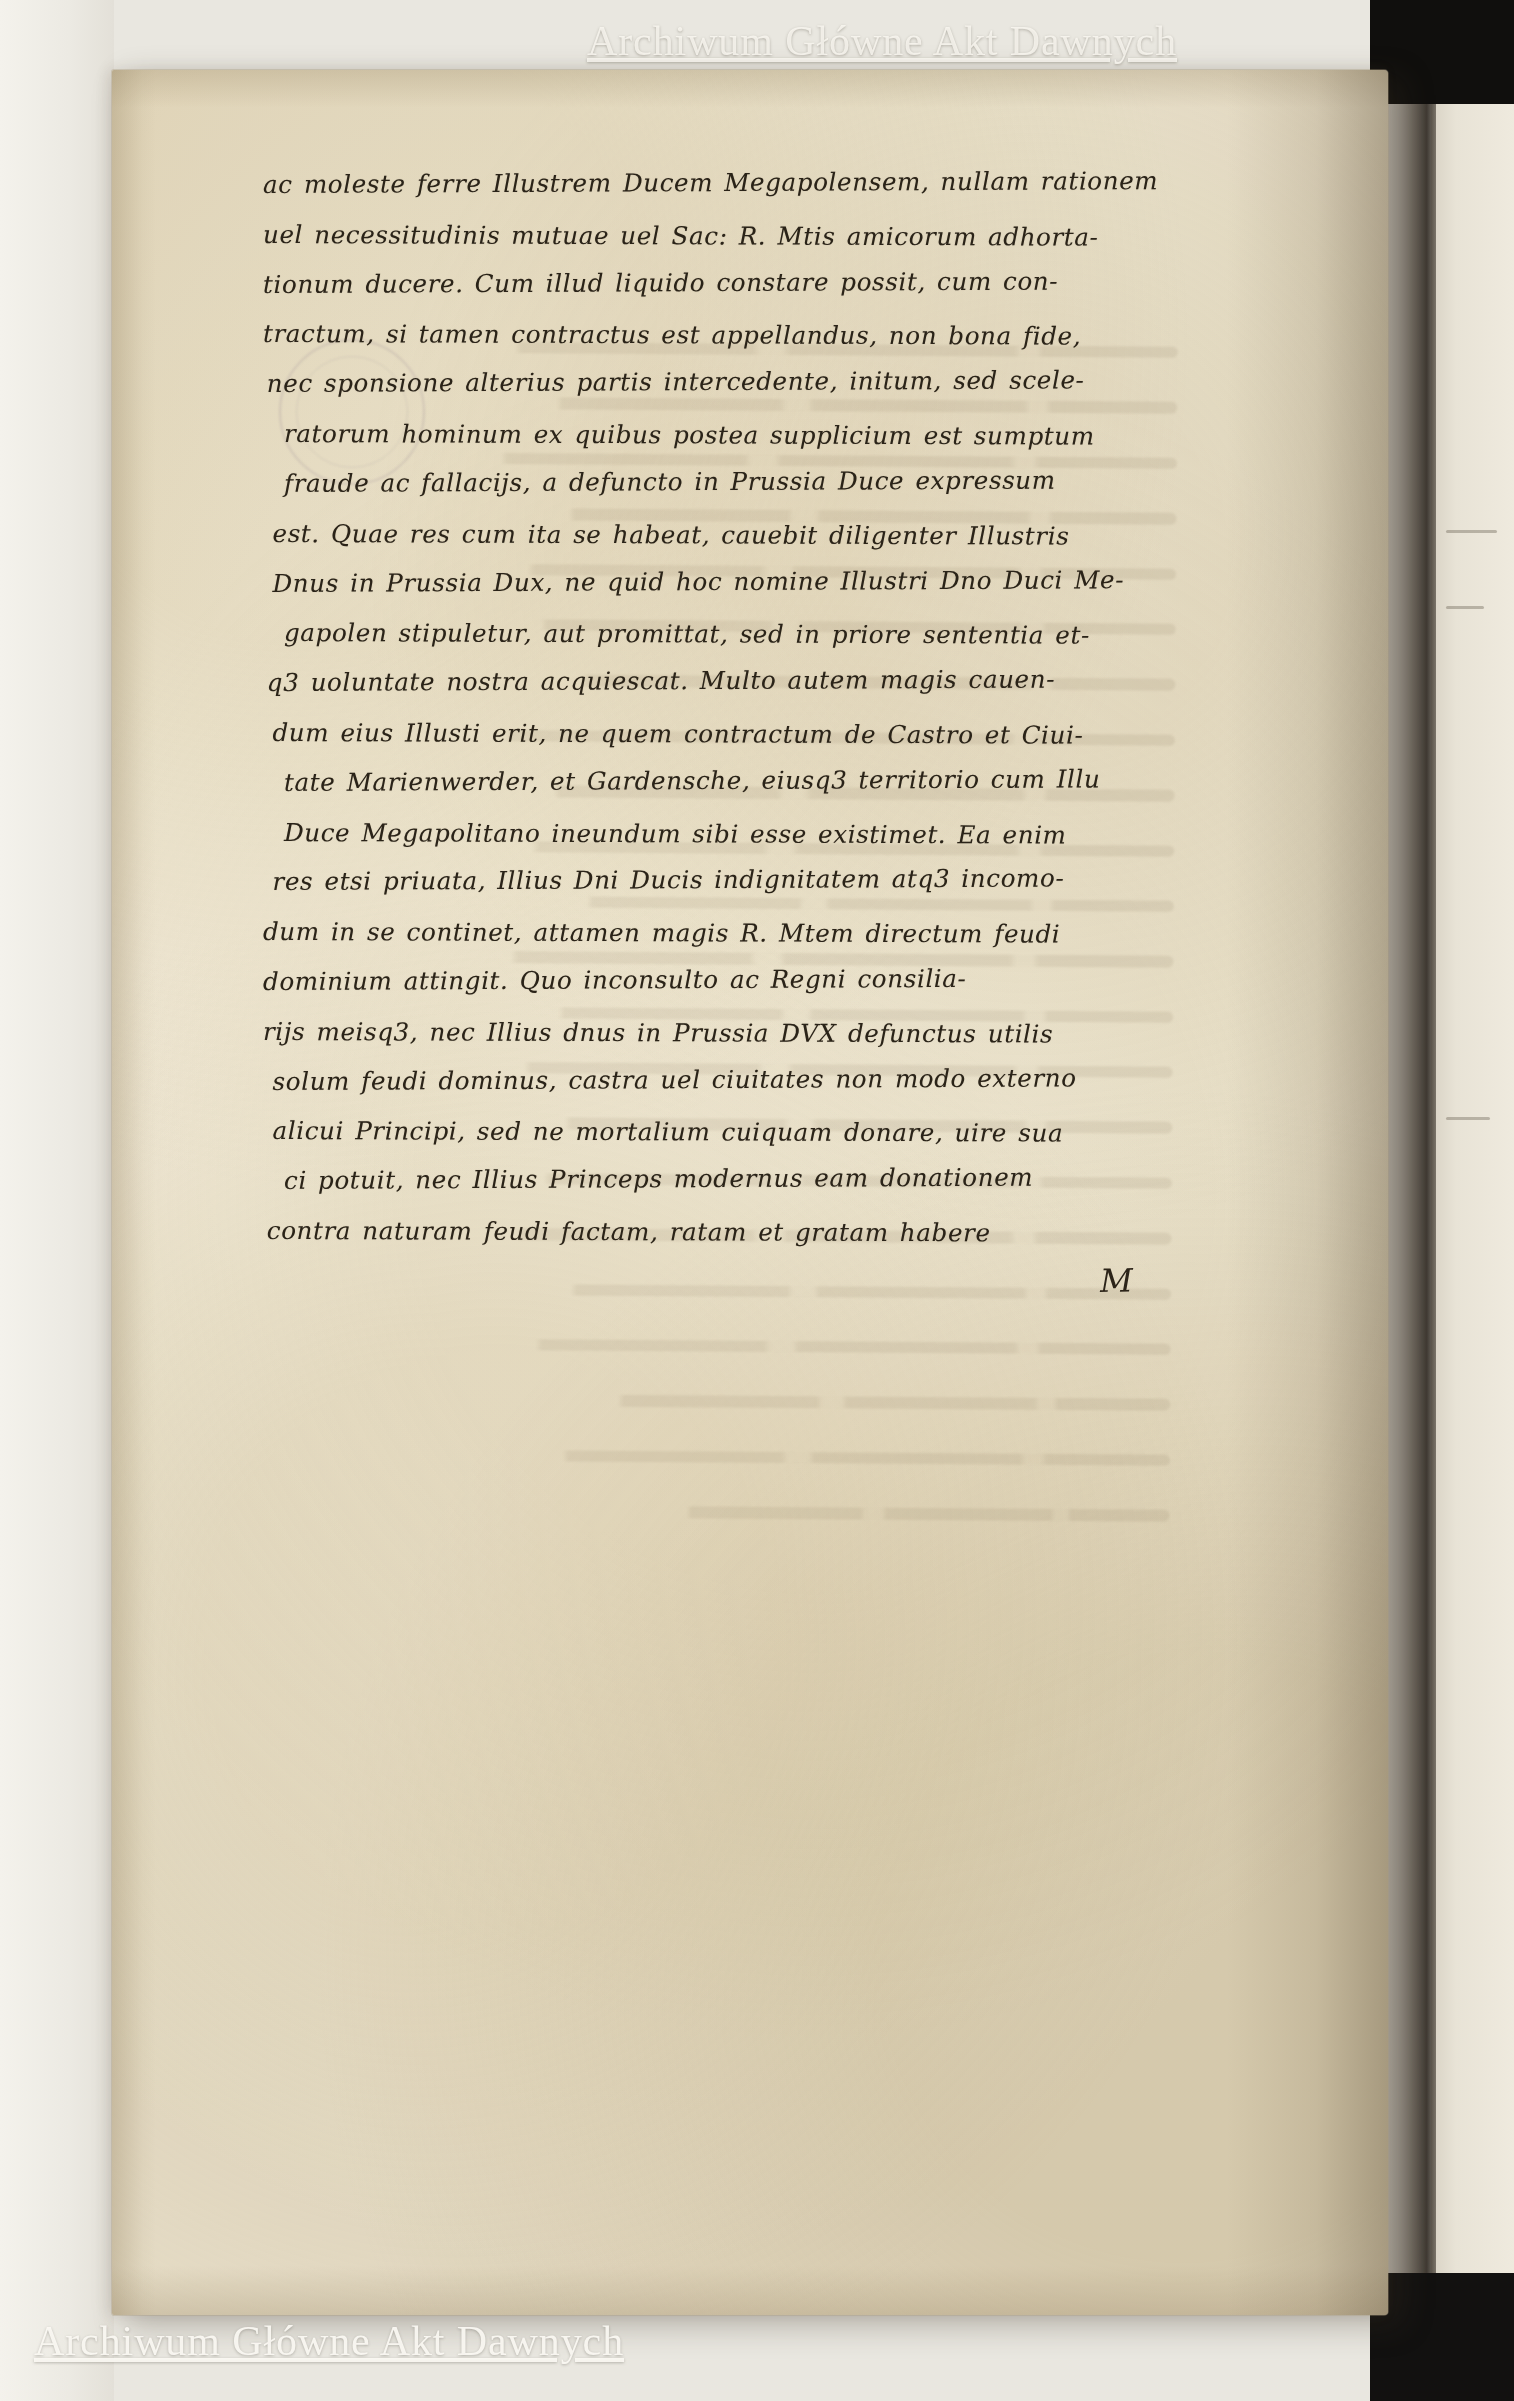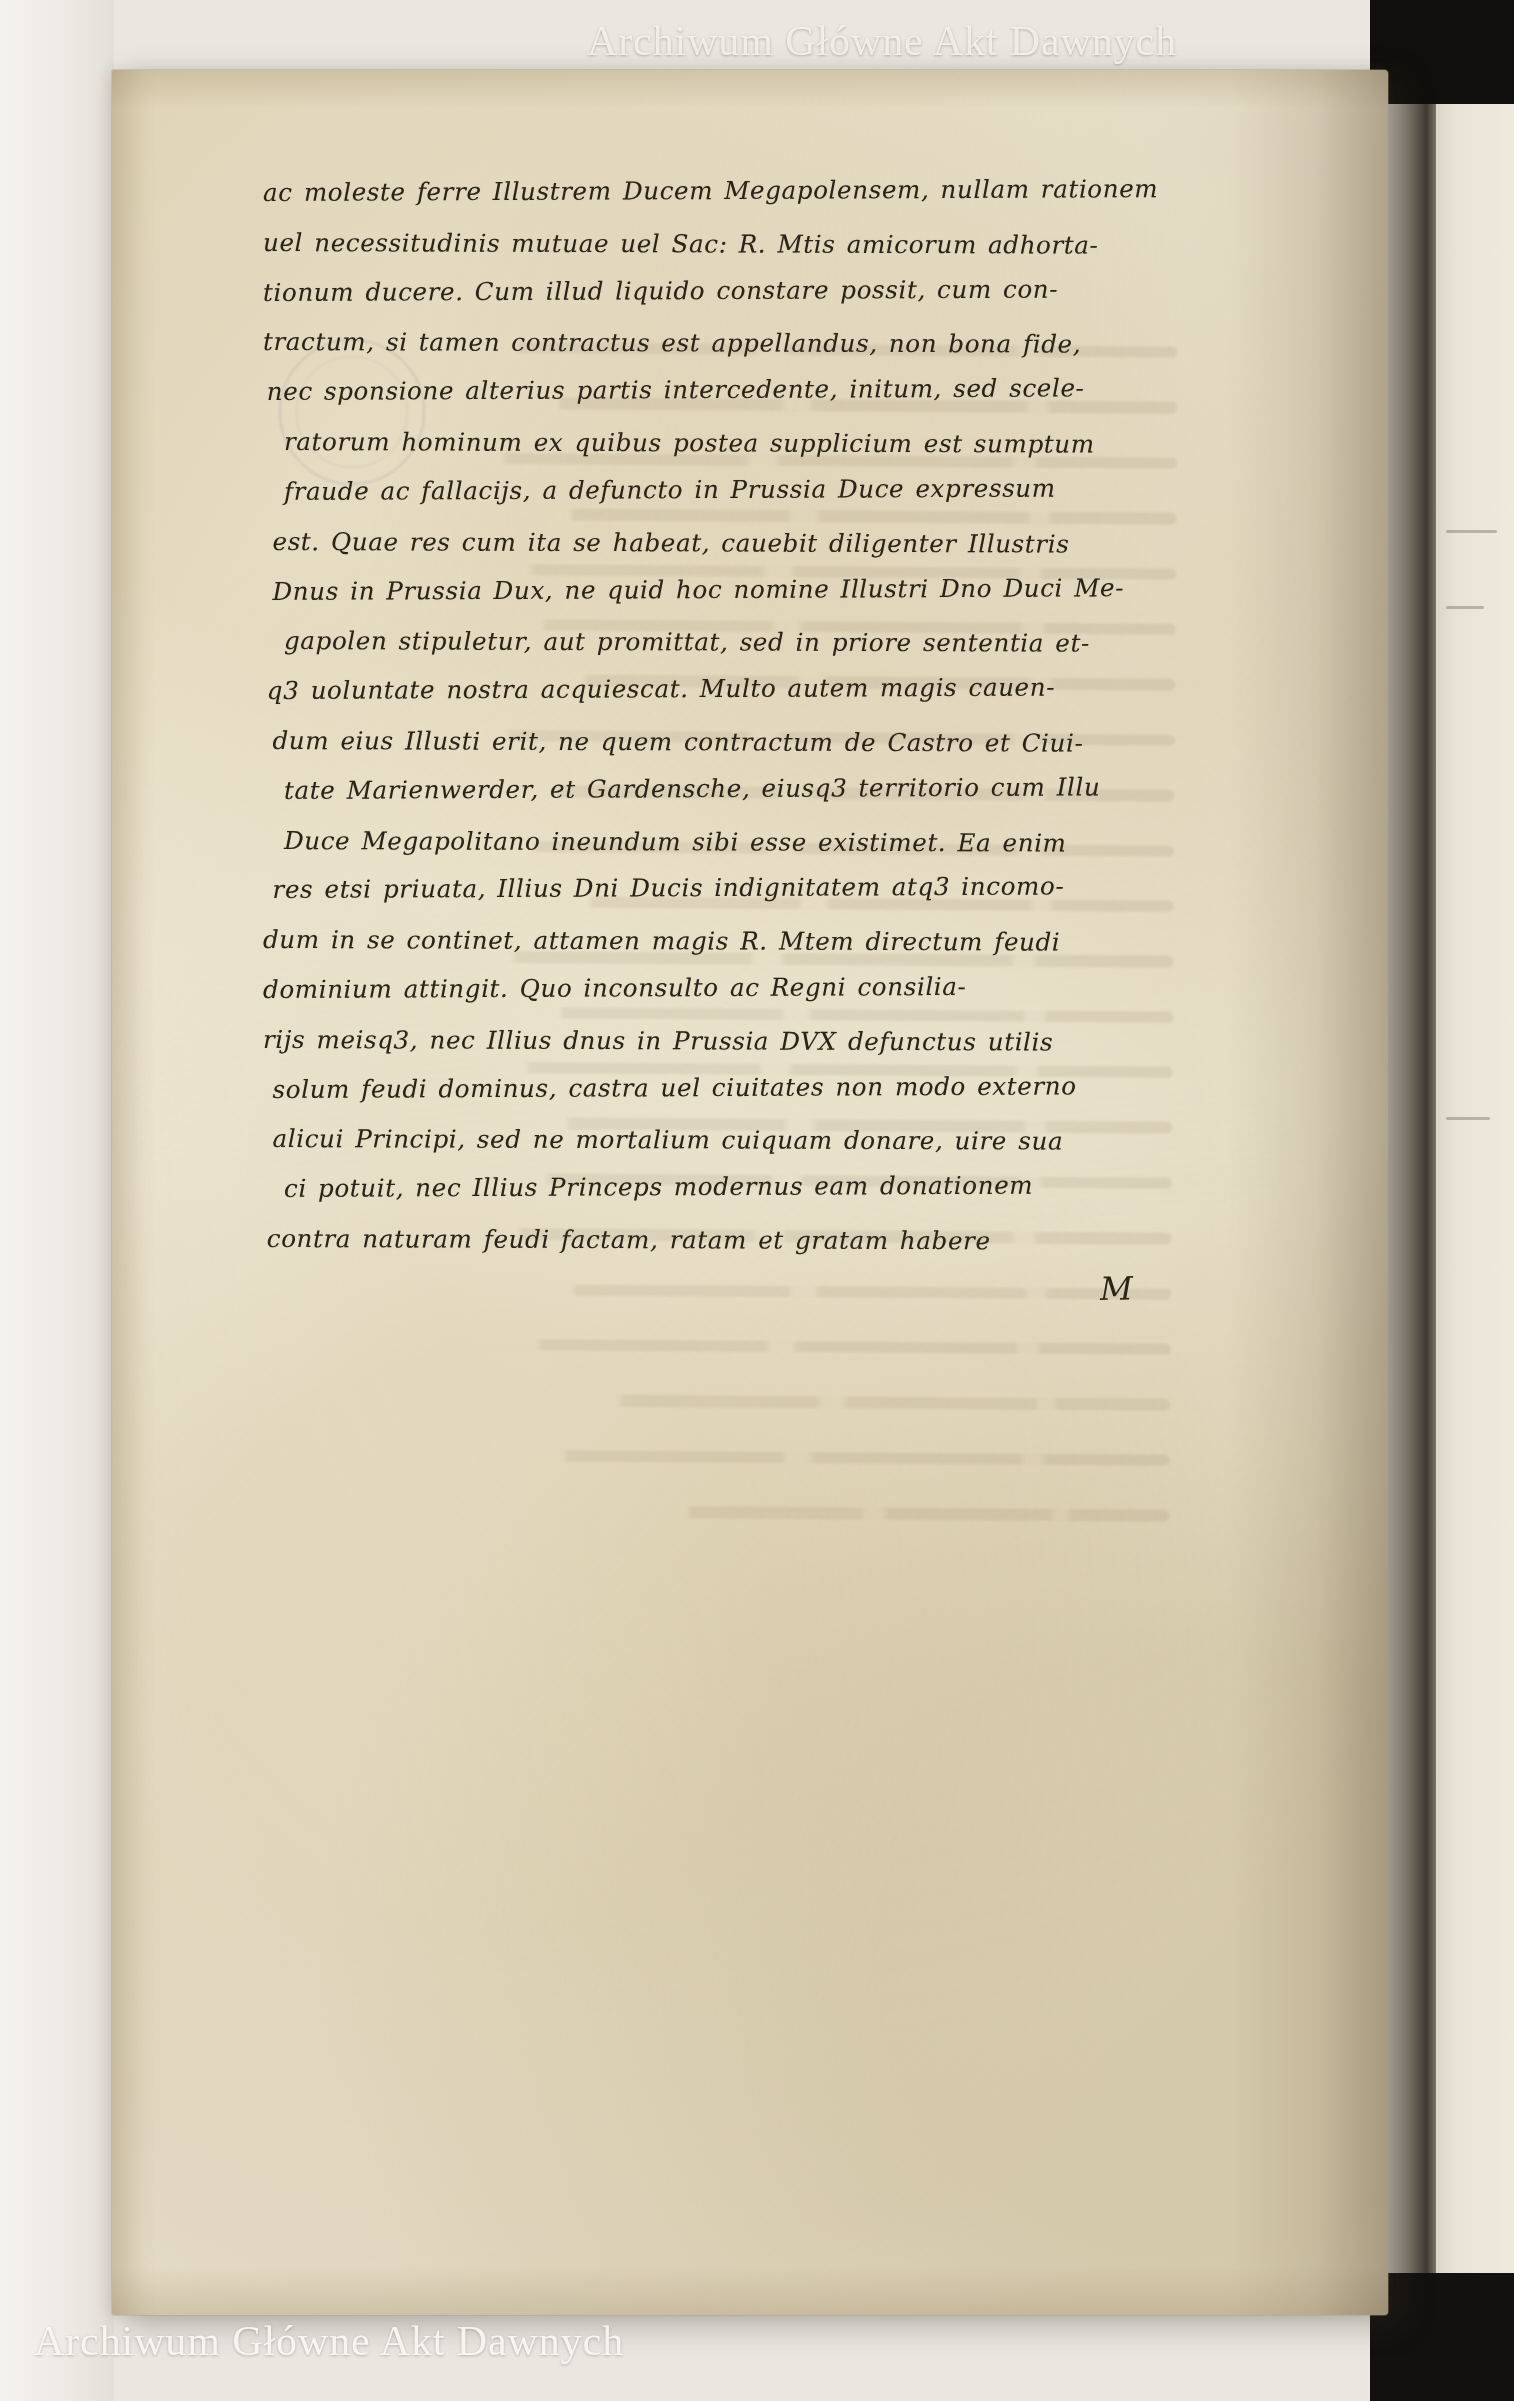--- a/index.html
+++ b/index.html
@@ -183,21 +183,21 @@
     position: absolute;
     inset: 15px;
     border: 1.9px solid rgba(110,95,125,0.13);
     border-radius: 50%;
   }
 
   
   .textblock {
     position: absolute;
     left: 151px;
-    top: 110px;
+    top: 102px;
     width: 984px;
   }
   .hline {
     font-family: "DejaVu Serif", serif;
     font-style: italic;
     font-size: 24.6px;
     line-height: 1.05;
     color: #2a2318;
     letter-spacing: 0.6px;
     word-spacing: 2.8px;
@@ -228,20 +228,21 @@
   
   .watermark {
     position: absolute;
     font-family: "Liberation Serif", serif;
     color: rgba(255,255,255,0.72);
     text-shadow: 0 0.9px 1.9px rgba(90,80,60,0.25);
     letter-spacing: 0.9px;
     white-space: nowrap;
     pointer-events: none;
     user-select: none;
+    text-decoration: underline;
   }
   .watermark.top {
     left: 587px;
     top: 17px;
     font-size: 42px;
     color: rgba(252,250,244,0.80);
     text-shadow: 0 0.9px 2.8px rgba(70,62,48,0.35);
   }
   .watermark.bottom {
     left: 34px;

